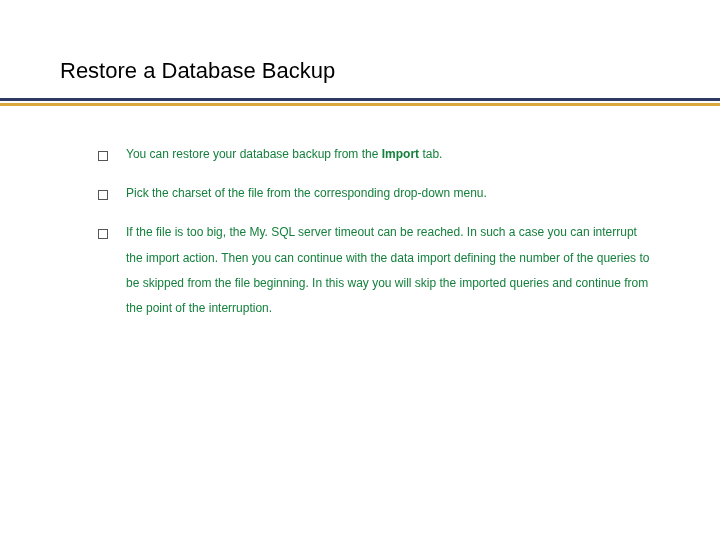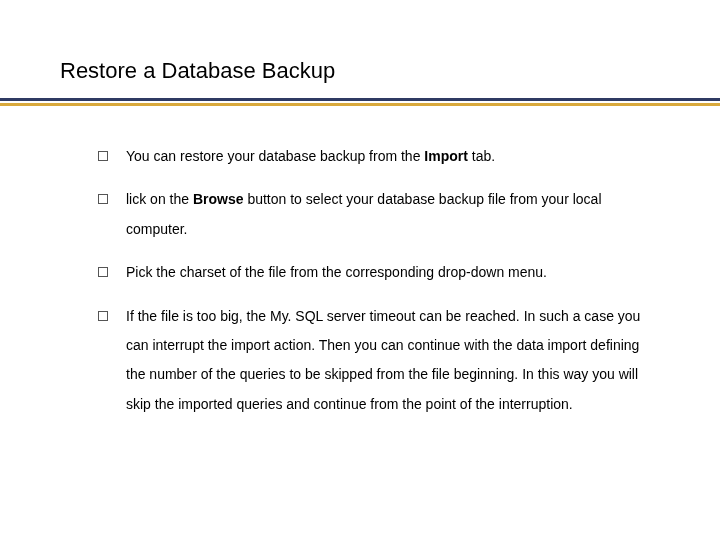--- a/index.html
+++ b/index.html
@@ -39,23 +39,23 @@
     background: #d9a93d;
     top: 5px;
   }
   .content {
     margin-left: 40px;
     margin-right: 20px;
   }
   .item {
     display: flex;
     align-items: flex-start;
-    font-size: 14px;
+    font-size: 12px;
     line-height: 2.1;
-    color: #000000;
+    color: #15803d;
   }
   .item + .item {
     margin-top: 14px;
   }
   .bullet {
     display: inline-block;
     width: 10px;
     height: 10px;
     border: 1px solid #555;
     margin-top: 9px;
@@ -77,24 +77,20 @@
   <div class="bar-bottom"></div>
 </div>
 
 <div class="content">
 
   <div class="item">
     <span class="bullet"></span>
     <span class="text"><span>You can restore your database backup from the </span><span class="bold">Import</span><span> tab.</span></span>
   </div>
 
-  <div class="item">
-    <span class="bullet"></span>
-    <span class="text"><span>lick on the </span><span class="bold">Browse</span><span> button to select your database backup file from your local computer.</span></span>
-  </div>
 
   <div class="item">
     <span class="bullet"></span>
     <span class="text"><span>Pick the charset of the file from the corresponding drop-down menu.</span></span>
   </div>
 
   <div class="item">
     <span class="bullet"></span>
     <span class="text"><span>If the file is too big, the My. SQL server timeout can be reached. In such a case you can interrupt the import action. Then you can continue with the data import defining the number of the queries to be skipped from the file beginning. In this way you will skip the imported queries and continue from the point of the interruption.</span></span>
   </div>

